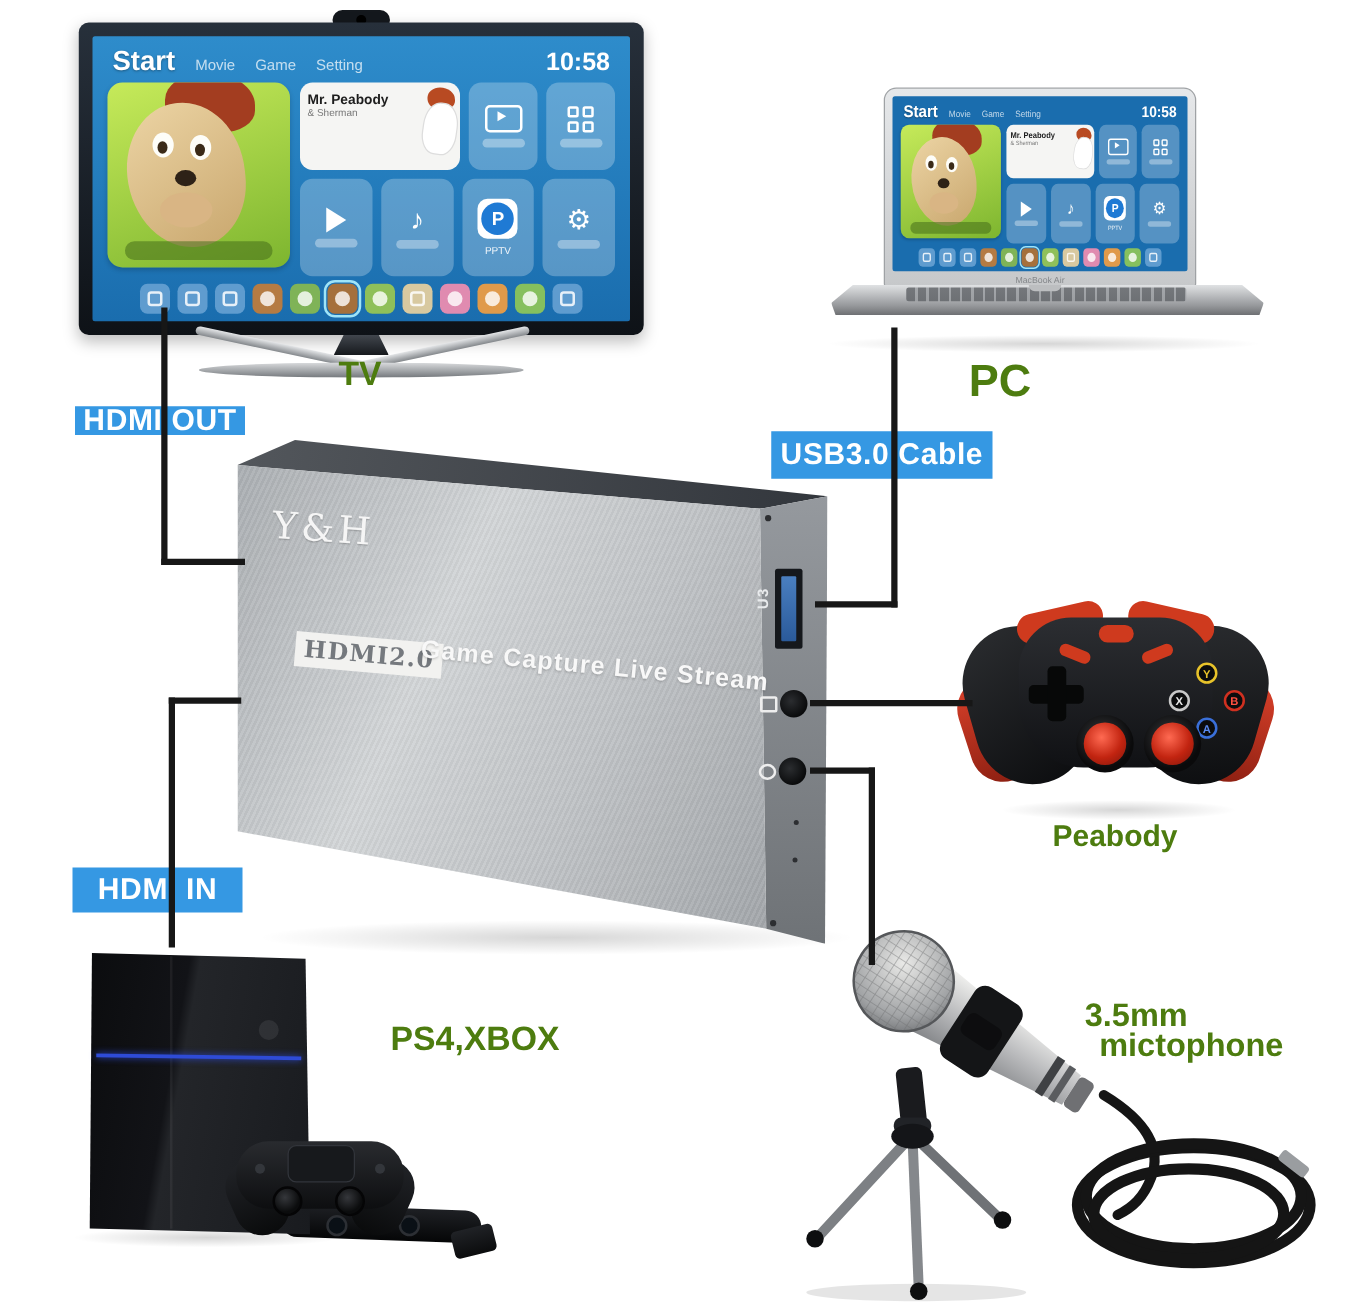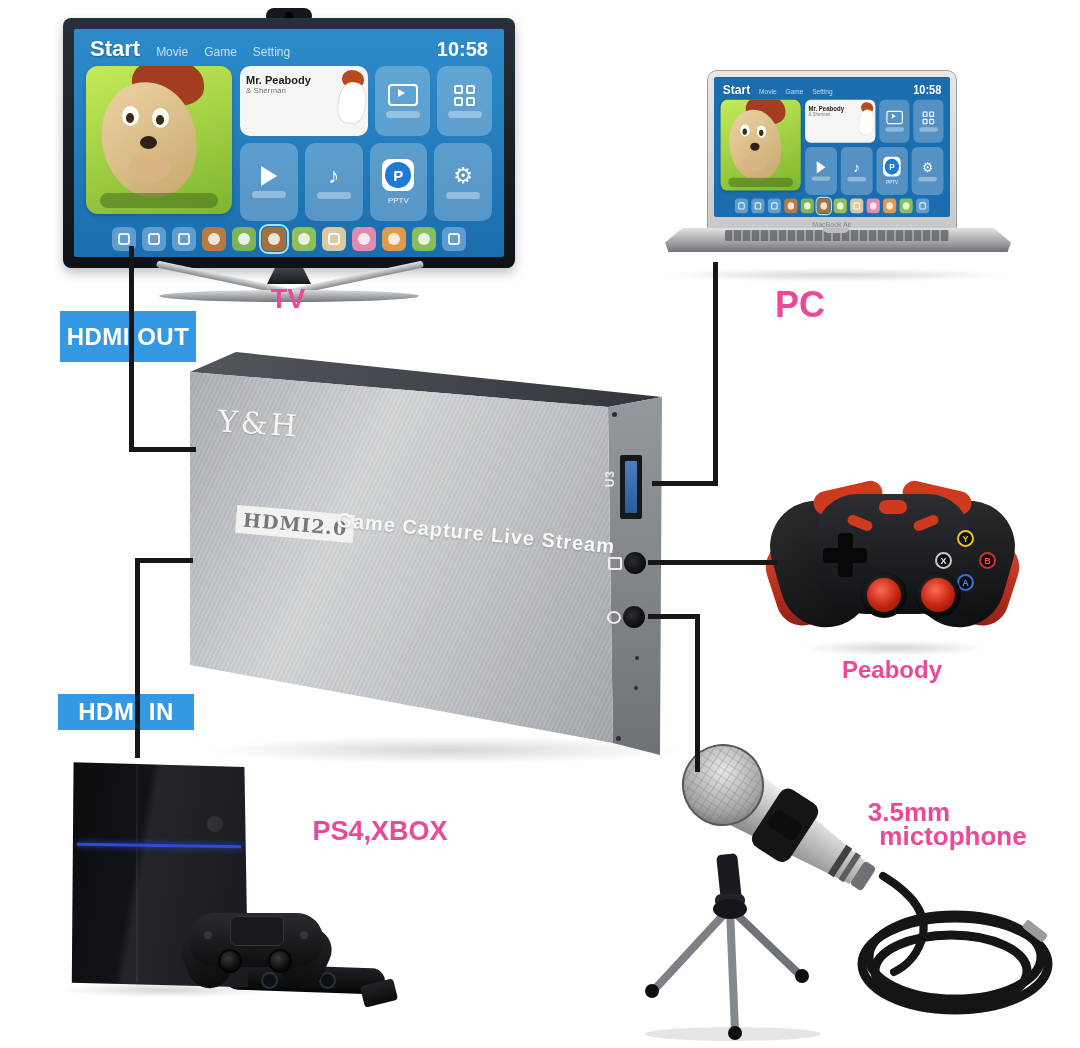--- a/index.html
+++ b/index.html
@@ -1,20 +1,20 @@
 <!DOCTYPE html>
 <html><head>
 <meta charset="utf-8">
 <style>
   html,body{margin:0;padding:0;background:#fff;}
   .page{position:relative;width:1080px;height:1048px;background:#fff;overflow:hidden;
         font-family:"Liberation Sans",sans-serif;}
 
   
-  .lbl{position:absolute;color:#ec4899;font-weight:600;text-align:center;z-index:35;}
+  .lbl{position:absolute;color:#4d7c0f;font-weight:600;text-align:center;z-index:35;}
   .line{position:absolute;background:#171717;z-index:40;}
   .tag{position:absolute;background:#3598e3;color:#fff;font-weight:bold;font-size:24px;
        display:flex;align-items:center;justify-content:center;letter-spacing:.5px;z-index:30;}
   .shadow{position:absolute;background:radial-gradient(ellipse at center,rgba(0,0,0,.16),transparent 70%);z-index:5;}
 
   
   .tv{position:absolute;left:63px;top:16px;width:452px;height:292px;z-index:10;}
   .tv-cam{position:absolute;left:50%;top:-8px;transform:translateX(-50%);width:46px;height:16px;
           background:#14181d;border-radius:8px;}
   .tv-cam:after{content:"";position:absolute;left:50%;top:4px;transform:translateX(-50%);
@@ -208,21 +208,21 @@
   
   #lbl-tv{left:238px;top:284px;width:100px;font-size:27px;}
   #lbl-pc{left:750px;top:284px;width:100px;font-size:36px;}
   #lbl-gamepad{left:827px;top:656px;width:130px;font-size:24px;}
   #lbl-ps1{left:280px;top:816px;width:200px;font-size:27px;font-weight:700;}
   #lbl-ps2{left:247px;top:852px;width:266px;font-size:27px;font-weight:700;}
   #lbl-mic1{left:829px;top:781px;width:160px;font-size:26px;font-weight:700;margin-top:16px;}
   #lbl-mic2{left:863px;top:821px;width:180px;font-size:26px;font-weight:700;}
 
   
-  #tag-hdmi-out{left:60px;top:311px;width:136px;height:51px;}
+  #tag-hdmi-out{left:60px;top:325px;width:136px;height:23px;}
   #tag-usb{left:617px;top:345px;width:177px;height:38px;}
   #tag-hdmi-in{left:58px;top:694px;width:136px;height:36px;}
 
   
   #l1v{left:129px;top:246px;width:5px;height:206px;}
   #l1h{left:129px;top:447px;width:67px;height:5px;}
   #l2h{left:135px;top:558px;width:58px;height:5px;}
   #l2v{left:135px;top:558px;width:5px;height:200px;}
   #r1v{left:713px;top:262px;width:5px;height:224px;}
   #r1h{left:652px;top:481px;width:66px;height:5px;}
@@ -535,20 +535,21 @@
       <ellipse cx="337" cy="236" rx="93" ry="46" fill="none" stroke="#151515" stroke-width="9"></ellipse>
       <ellipse cx="337" cy="229" rx="86" ry="42" fill="none" stroke="#151515" stroke-width="9"></ellipse>
       <ellipse cx="333" cy="243" rx="76" ry="36" fill="none" stroke="#151515" stroke-width="9"></ellipse>
       <rect x="404" y="198" width="26" height="10" rx="3" fill="#9a9da0" transform="rotate(38 417 203)"></rect>
     </g>
   </svg>
   <div class="lbl" id="lbl-mic1">3.5mm</div>
   <div class="lbl" id="lbl-mic2">mictophone</div>
 
   <div class="tag" id="tag-hdmi-out">HDMI OUT</div>
+  <div class="tag" id="tag-usb">USB3.0 Cable</div>
   <div class="tag" id="tag-hdmi-in">HDMI IN</div>
 
   <div class="line" id="l1v"></div>
   <div class="line" id="l1h"></div>
   <div class="line" id="l2h"></div>
   <div class="line" id="l2v"></div>
   <div class="line" id="r1v"></div>
   <div class="line" id="r1h"></div>
   <div class="line" id="r2h"></div>
   <div class="line" id="r3h"></div>

